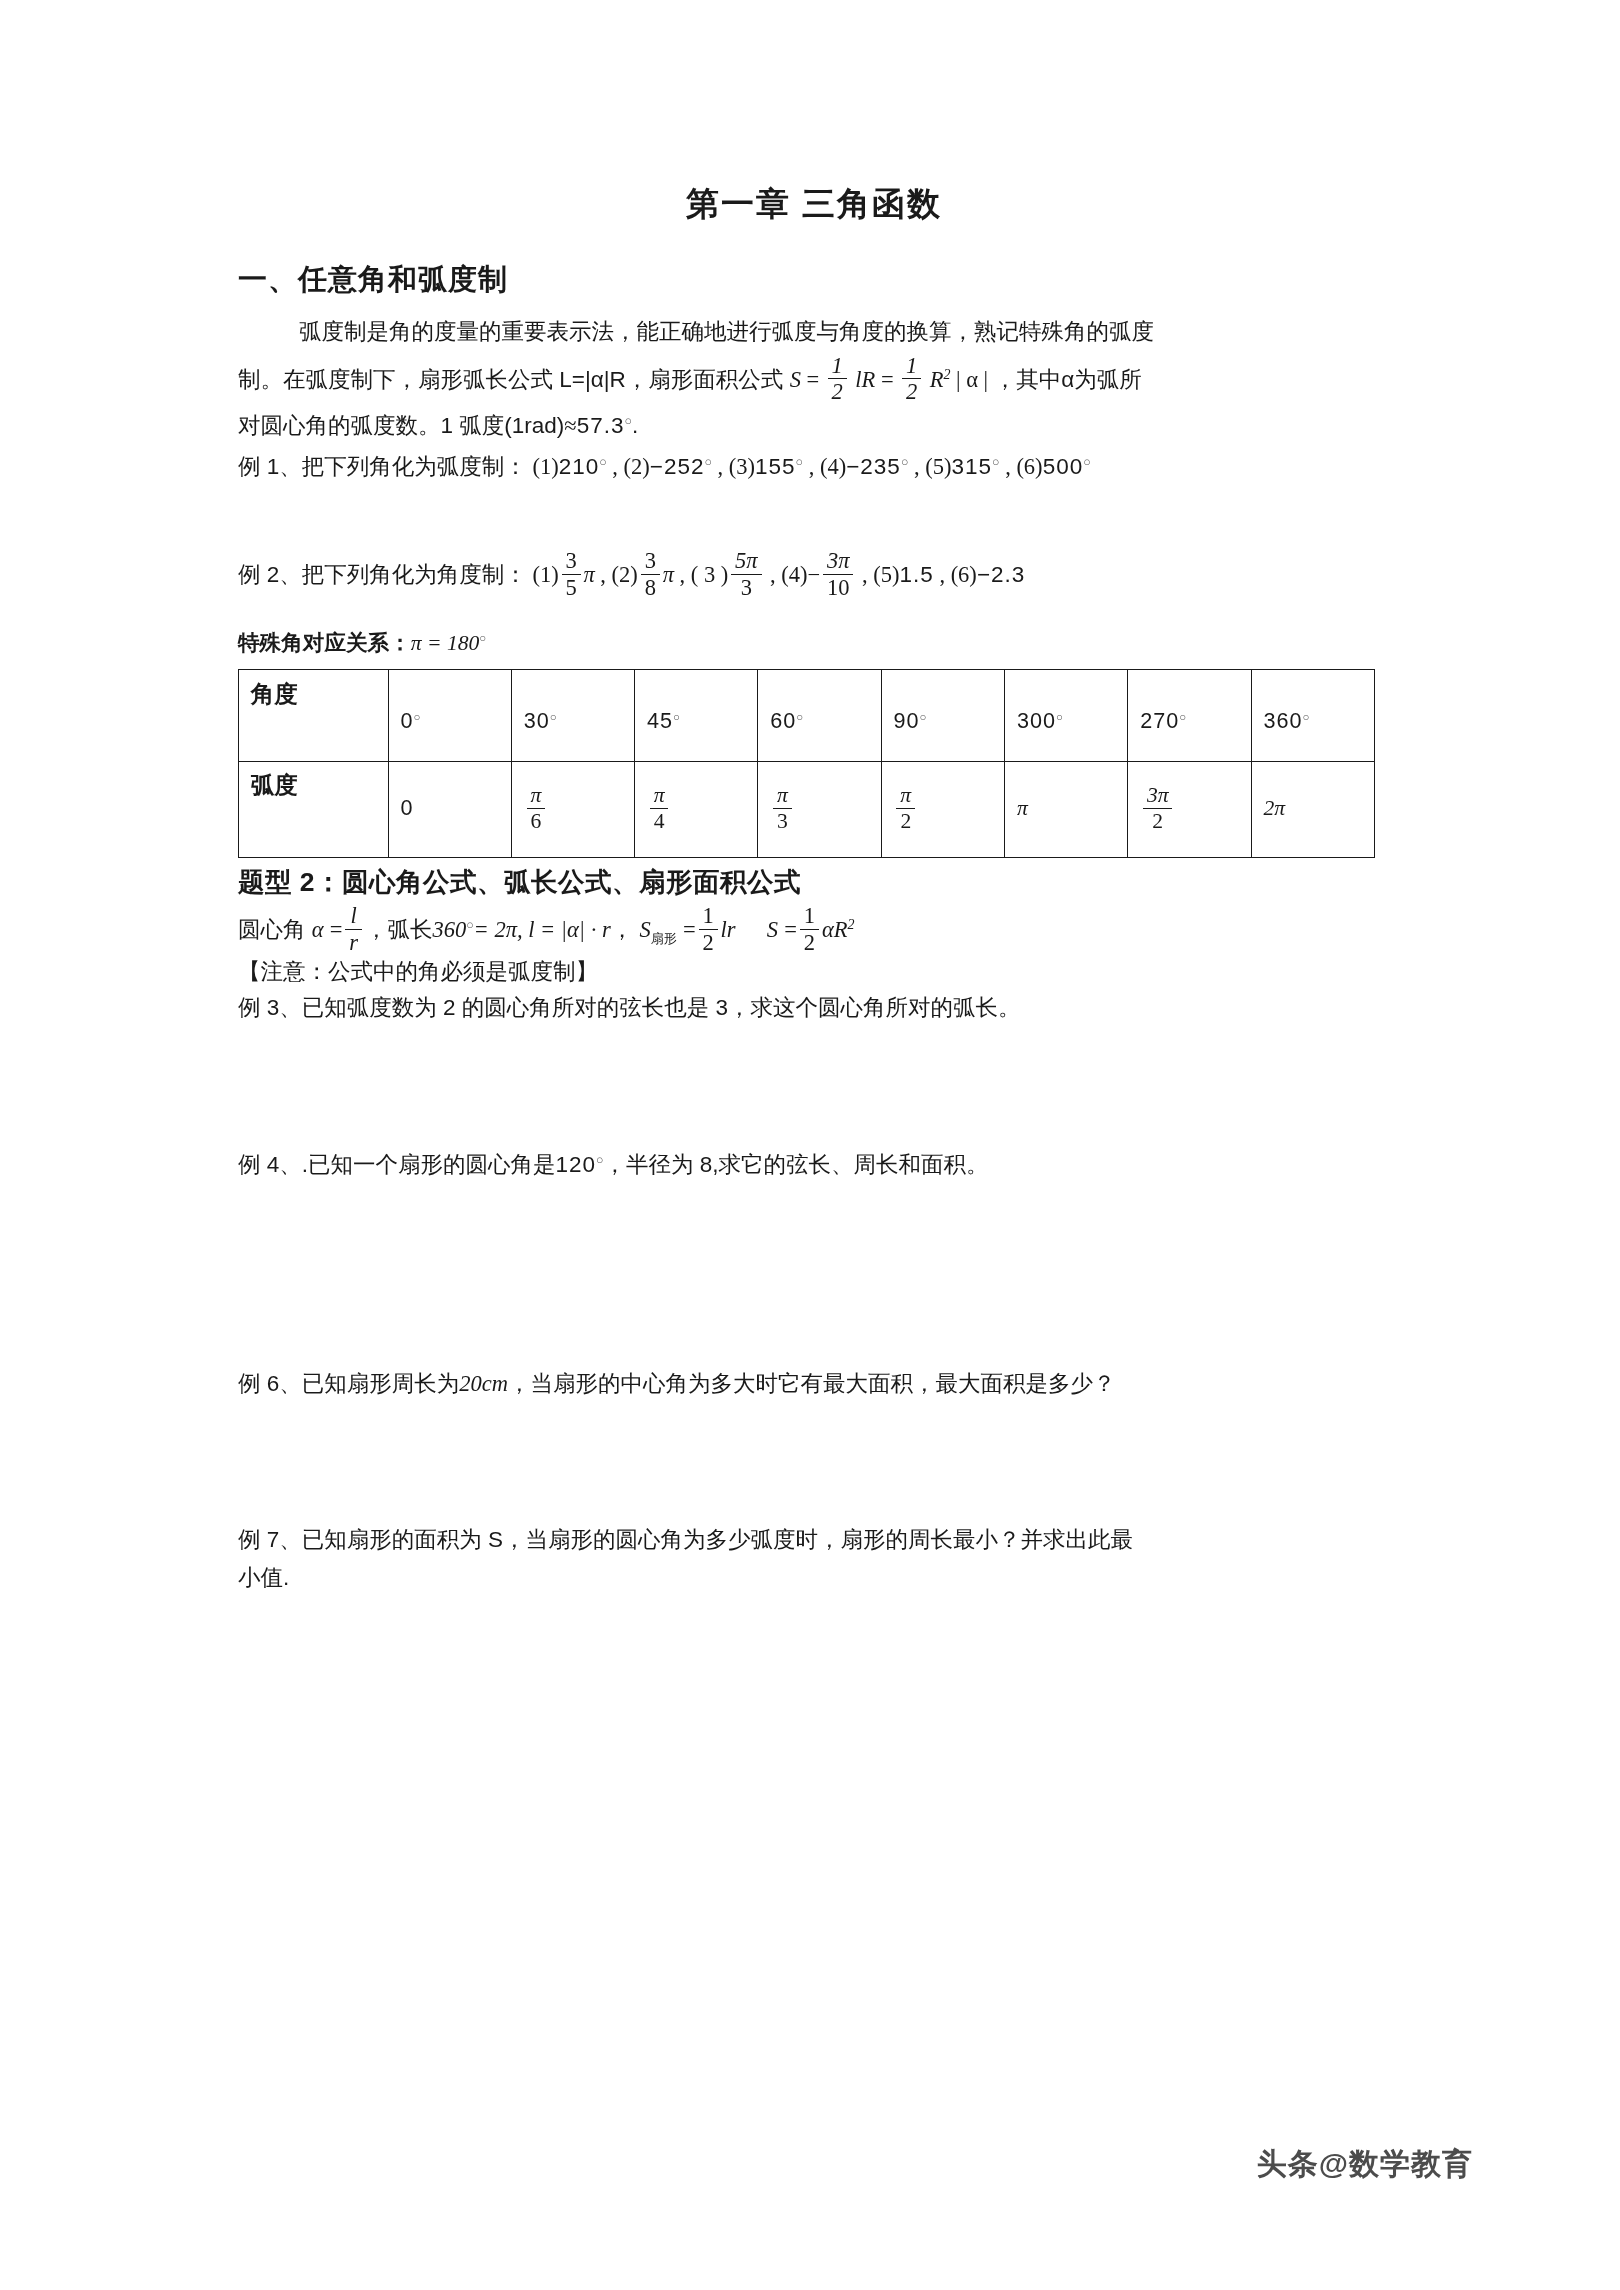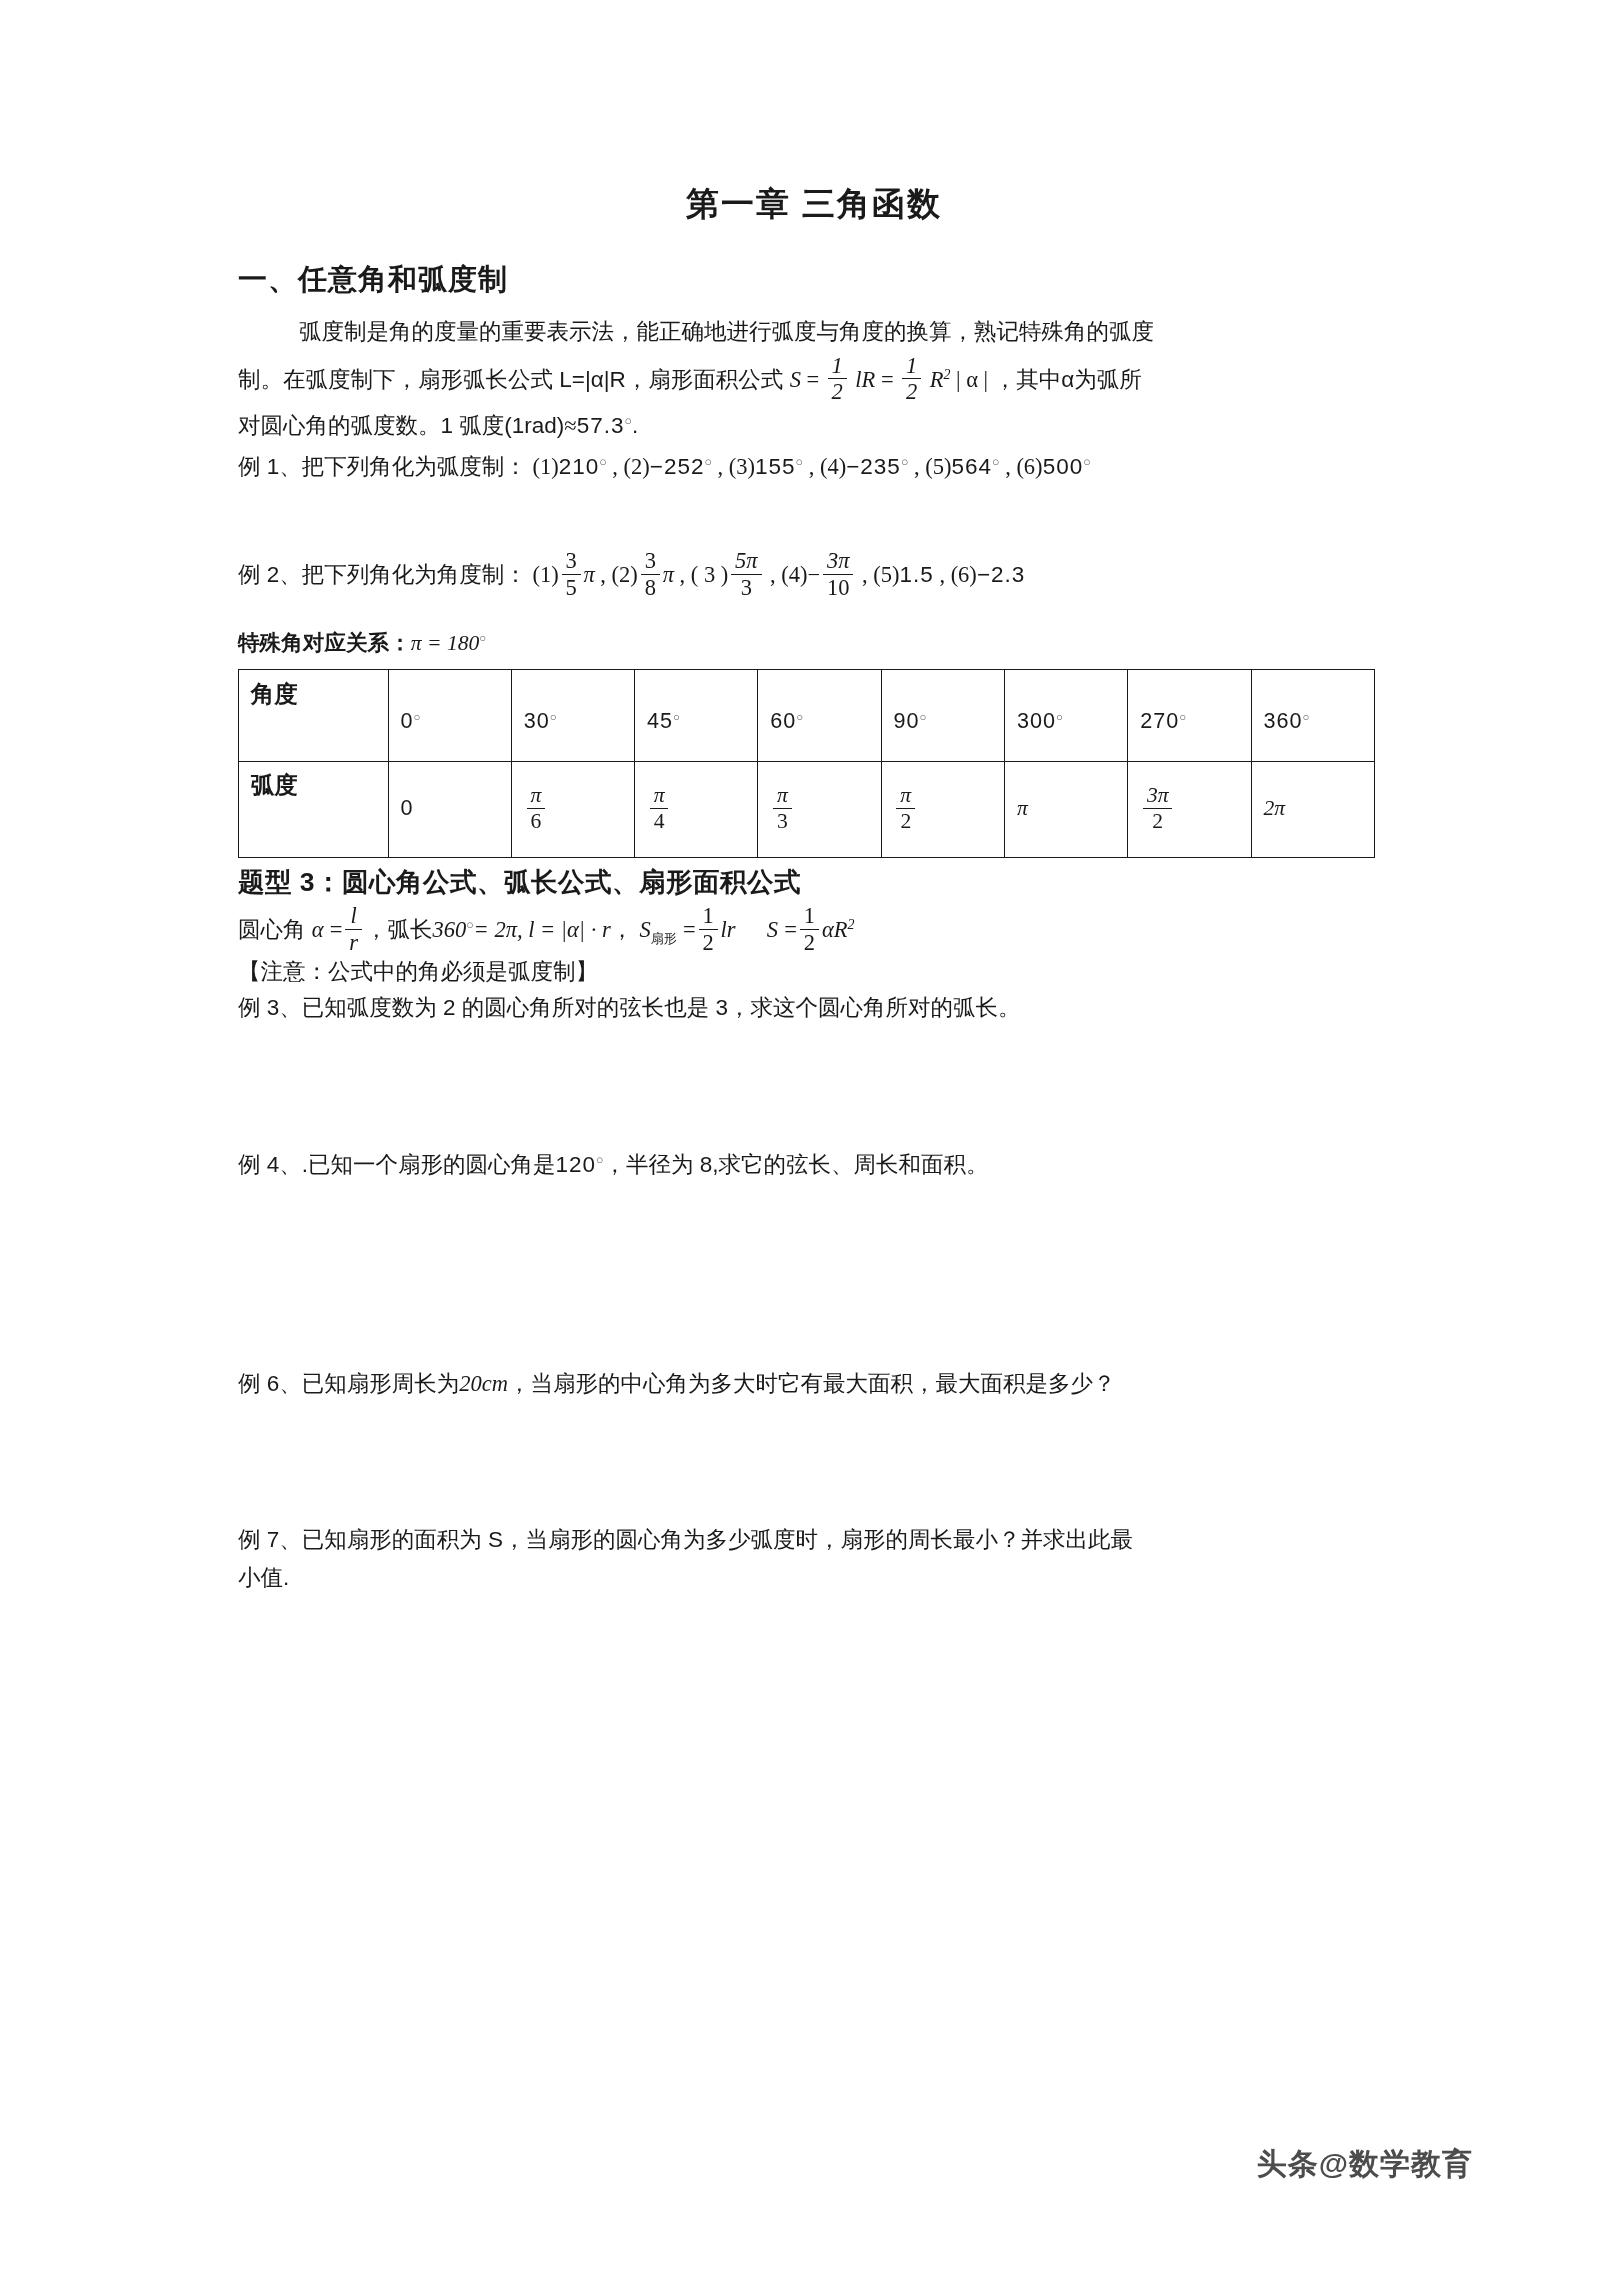--- a/index.html
+++ b/index.html
@@ -193,21 +193,21 @@
       <span>对圆心角的弧度数。1 弧度(1rad)</span><span class="mathup">≈</span><span class="num">57.3</span><span class="deg">○</span><span>.</span>
     </p>
 
 
     <p class="example">
       <span>例 1、把下列角化为弧度制：</span><span class="mathup">
         <span><span>(1)</span><span class="num">210</span><span class="deg">○</span></span> ,
         <span><span>(2)</span><span class="num">−252</span><span class="deg">○</span></span> ,
         <span><span>(3)</span><span class="num">155</span><span class="deg">○</span></span> ,
         <span><span>(4)</span><span class="num">−235</span><span class="deg">○</span></span> ,
-        <span><span>(5)</span><span class="num">564</span><span class="deg">○</span></span> ,
+        <span><span>(5)</span><span class="num">315</span><span class="deg">○</span></span> ,
         <span><span>(6)</span><span class="num">500</span><span class="deg">○</span></span>
       </span>
     </p>
 
     <div class="gap-md"></div>
 
     <p class="example">
       <span>例 2、把下列角化为角度制：</span><span class="mathup">
         <span><span>(1)</span><span class="frac"><span class="n">3</span><span class="d">5</span></span><span class="mathit">π</span></span> ,
         <span><span>(2)</span><span class="frac"><span class="n">3</span><span class="d">8</span></span><span class="mathit">π</span></span> ,
@@ -242,21 +242,21 @@
           <td><span class="frac"><span class="n mathit">π</span><span class="d">4</span></span></td>
           <td><span class="frac"><span class="n mathit">π</span><span class="d">3</span></span></td>
           <td><span class="frac"><span class="n mathit">π</span><span class="d">2</span></span></td>
           <td><span class="mathit">π</span></td>
           <td><span class="frac"><span class="n mathit">3π</span><span class="d">2</span></span></td>
           <td><span class="mathit">2π</span></td>
         </tr>
       </tbody>
     </table>
 
-    <h3 class="subhead">题型 3：圆心角公式、弧长公式、扇形面积公式</h3>
+    <h3 class="subhead">题型 2：圆心角公式、弧长公式、扇形面积公式</h3>
 
     <p class="example">
       <span>圆心角</span>
       <span class="mathit">α</span>
       <span class="mathup">=</span><span class="frac"><span class="n mathit">l</span><span class="d mathit">r</span></span><span>，弧长</span><span class="mathit">360</span><span class="deg">○</span><span class="mathit">= 2π, l = |α| · r</span><span>，</span>
       <span class="mathit">S</span><span class="sub">扇形</span>
       <span class="mathup">=</span><span class="frac"><span class="n">1</span><span class="d">2</span></span><span class="mathit">lr</span>
       &nbsp;&nbsp;&nbsp;
       <span class="mathit">S</span>
       <span class="mathup">=</span><span class="frac"><span class="n">1</span><span class="d">2</span></span><span class="mathit">αR</span><span class="sup">2</span>

